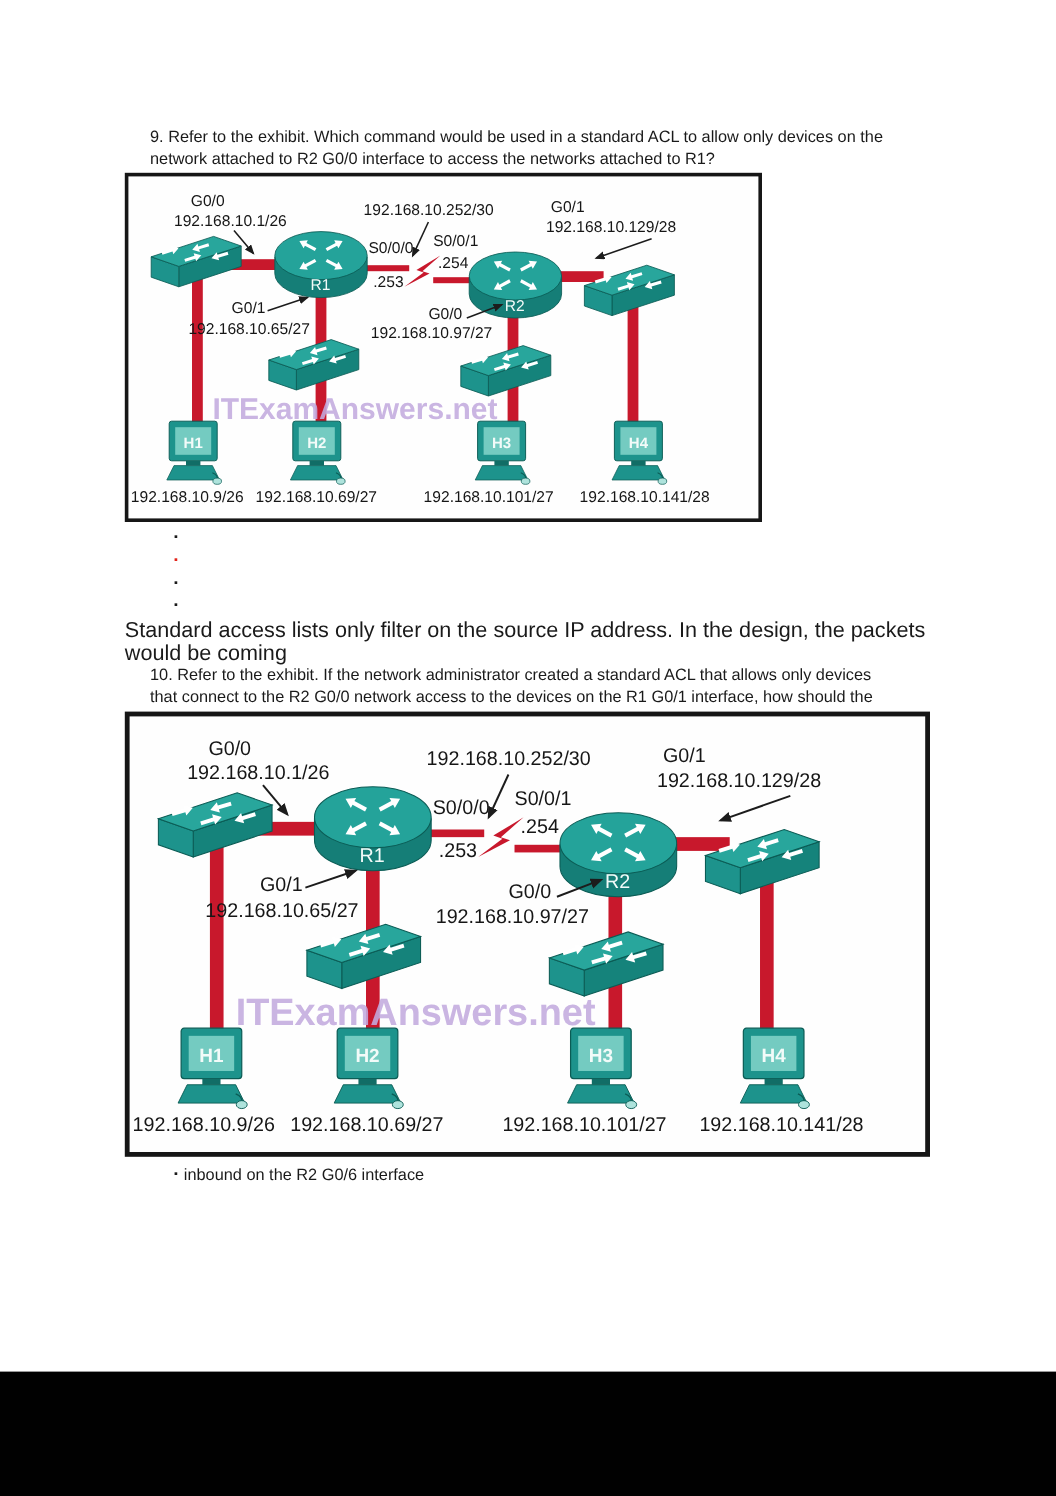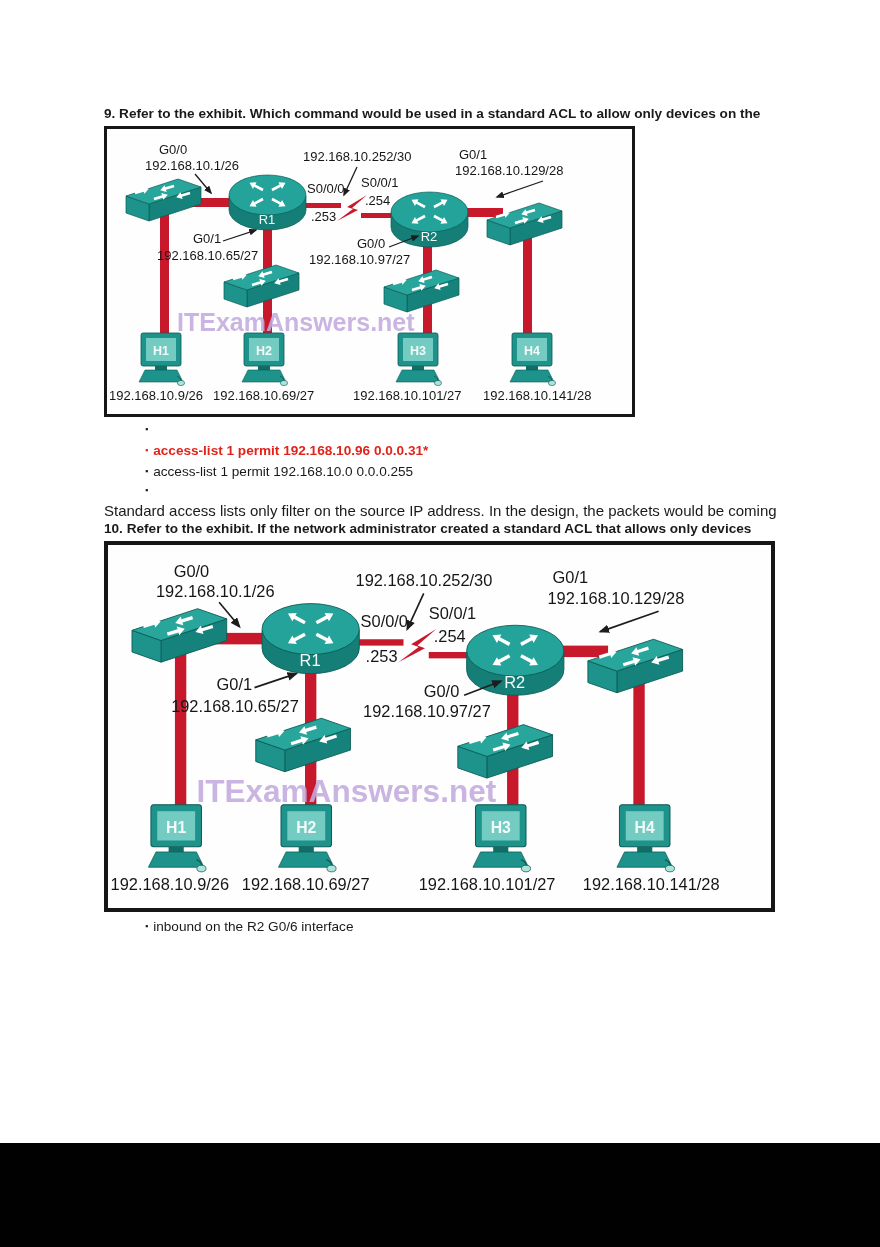--- a/index.html
+++ b/index.html
@@ -2,23 +2,23 @@
 <html><head>
 <meta charset="utf-8">
 <style>
   html,body{margin:0;padding:0;}
   body{
     width:880px;height:1247px;position:relative;overflow:hidden;
     background:#ffffff;color:#1a1a1a;
     font-family:"Liberation Sans",sans-serif;
   }
   .content{position:absolute;left:104px;top:0;width:676px;}
-  .qtext{font-weight:bold;font-size:13.6px;line-height:18.6px;}
+  .qtext{font-weight:normal;font-size:13.6px;line-height:18.6px;margin-left:21px;}
   .q9{margin-top:105px;}
-  .para{font-size:15px;line-height:18.8px;}
+  .para{font-size:18px;line-height:18.8px;}
   .exhibit{border:3px solid #161616;background:#fefefe;box-sizing:content-box;}
   .exhibit1{width:525px;height:285px;margin-top:2px;}
   .exhibit2{width:663px;height:363px;margin-top:2px;border-width:4px;}
   ul.opts{list-style:none;margin:5px 0 0 0;padding:0 0 0 41px;}
   ul.opts li{font-size:13.6px;line-height:19px;display:flex;align-items:baseline;gap:5px;}
   ul.opts li .bullet{font-size:9px;position:relative;top:-2px;}
   li.correct{color:#e2231a;font-weight:bold;}
   li.correct .bullet{color:#e2231a;}
   .ans10{margin-top:5px;margin-bottom:0;}
   .blackbar{position:absolute;left:0;bottom:0;width:880px;height:104px;background:#010101;}
@@ -26,20 +26,21 @@
   .diagram-svg .devlabel{fill:#f2fbf9;}
   .diagram-svg .wm{fill:#c3abdf;opacity:.88;font-weight:bold;}
 </style>
 </head>
 <body>
 
 <div class="content">
 
   <div class="qtext q9">
     <div>9. Refer to the exhibit. Which command would be used in a standard ACL to allow only devices on the</div>
+    <div>network attached to R2 G0/0 interface to access the networks attached to R1?</div>
   </div>
 
   <div class="exhibit exhibit1">
     <svg id="net-diagram" class="diagram-svg" viewBox="0 0 525 285" width="525" height="285">
       <defs>
         <marker id="ah" markerWidth="8" markerHeight="8" refX="5.2" refY="2.6" orient="auto">
           <path d="M0,0 L6.5,2.6 L0,5.2 Z" fill="#1c1c1c"></path>
         </marker>
         <polygon id="sw-arrow" points="0,-1.6 11,-1.6 11,-4.4 18,0 11,4.4 11,1.6 0,1.6" fill="#ffffff"></polygon>
         <g id="sym-switch">
@@ -129,37 +130,36 @@
       <text x="376" y="271" font-size="13">192.168.10.141/28</text>
     </svg>
   </div>
 
   <ul class="opts">
     <li>
       <span class="bullet">▪</span>
     </li>
     <li class="correct">
       <span class="bullet">▪</span>
-      <span>access-list 1 permit 192.168.10.96 0.0.0.31*</span>
-    </li>
-    <li>
-      <span class="bullet">▪</span>
-      <span>access-list 1 permit 192.168.10.0 0.0.0.255</span>
+    </li>
+    <li>
+      <span class="bullet">▪</span>
     </li>
     <li>
       <span class="bullet">▪</span>
     </li>
   </ul>
 
   <div class="para">
     <div>Standard access lists only filter on the source IP address. In the design, the packets would be coming</div>
   </div>
 
   <div class="qtext">
     <div>10. Refer to the exhibit. If the network administrator created a standard ACL that allows only devices</div>
+    <div>that connect to the R2 G0/0 network access to the devices on the R1 G0/1 interface, how should the</div>
   </div>
 
   <div class="exhibit exhibit2">
     <div id="slot2"><svg class="diagram-svg" viewBox="0 0 525 285" width="663" height="363" preserveAspectRatio="none">
       <defs>
         <marker id="ah" markerWidth="8" markerHeight="8" refX="5.2" refY="2.6" orient="auto">
           <path d="M0,0 L6.5,2.6 L0,5.2 Z" fill="#1c1c1c"></path>
         </marker>
         <polygon id="sw-arrow" points="0,-1.6 11,-1.6 11,-4.4 18,0 11,4.4 11,1.6 0,1.6" fill="#ffffff"></polygon>
         <g id="sym-switch">

